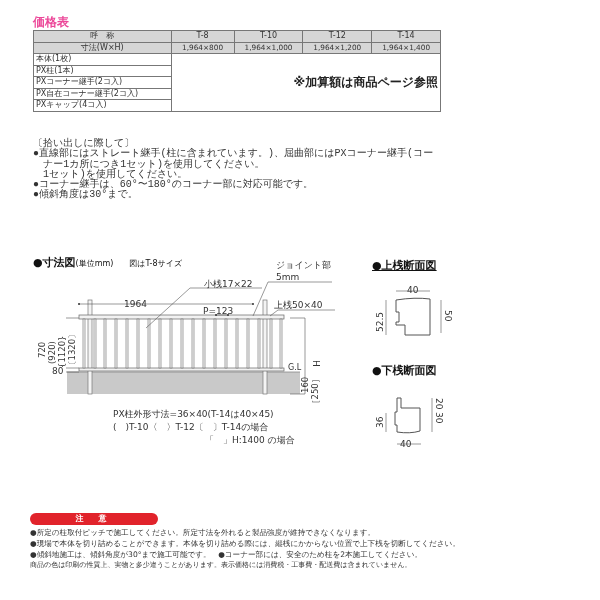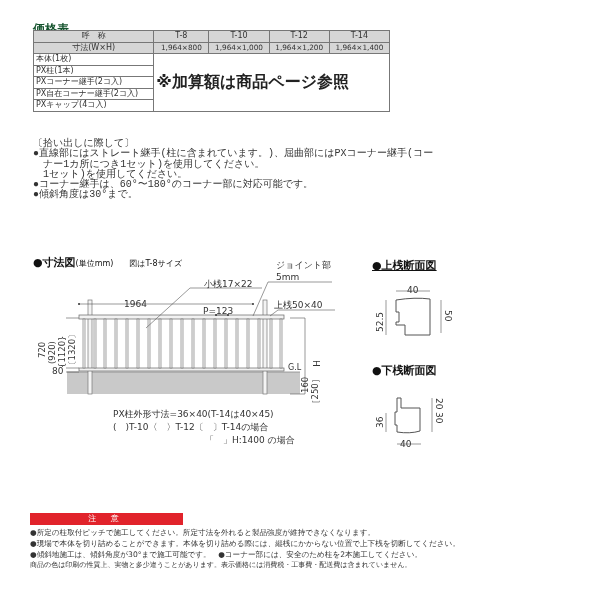--- a/index.html
+++ b/index.html
@@ -1,27 +1,27 @@
 <!DOCTYPE html>
 <html><head>
 <meta charset="utf-8">
 <style>
   html,body{margin:0;padding:0;background:#fff;}
   body{width:600px;height:600px;position:relative;overflow:hidden;font-family:"DejaVu Sans",sans-serif;color:#222;}
   .abs{position:absolute;}
-  .h-title{font-weight:bold;font-size:12px;color:#14532d;margin-top:7px;}
-  table.price{position:absolute;left:33px;top:30px;width:357px;border-collapse:collapse;font-size:8px;color:#333;border:1.5px solid #444;}
+  .h-title{font-weight:bold;font-size:12px;color:#ec4899;}
+  table.price{position:absolute;left:33px;top:30px;width:408px;border-collapse:collapse;font-size:8px;color:#333;border:1.5px solid #444;}
   table.price td{border:1px solid #777;padding:0 2px;height:10.5px;line-height:10px;white-space:nowrap;}
   table.price tr.head td{background:#d6d6d6;text-align:center;}
-  table.price td.note{text-align:left;font-size:16px;font-weight:bold;color:#222;background:#fff;}
+  table.price td.note{text-align:right;font-size:12px;font-weight:bold;color:#222;background:#fff;}
   .notes{left:33px;top:139px;font-size:10px;line-height:10.3px;color:#333;font-family:Liberation Mono, monospace;}
   .notes div{white-space:nowrap;}
   .sec-title{font-size:11px;font-weight:bold;color:#111;white-space:nowrap;}
   .sec-title small{font-size:8px;font-weight:normal;text-align:right;}
-  .caution-bar{left:30px;top:513px;width:153px;height:12px;background:#e1232b;color:#fff;font-size:8px;text-align:center;line-height:12px;font-weight:normal;letter-spacing:6px;}
+  .caution-bar{left:30px;top:513px;width:128px;height:12px;background:#e1232b;color:#fff;font-size:8px;text-align:center;line-height:12px;font-weight:bold;letter-spacing:6px;border-radius:6px;}
   .caution{left:30px;top:527px;font-size:7.6px;line-height:11px;color:#333;}
   .caution div{white-space:nowrap;}
   svg text{font-family:"DejaVu Sans",sans-serif;}
 </style>
 </head>
 <body>
 
 <div class="abs h-title" style="left:33px;top:14px;">価格表</div>
 
 <table class="price">

